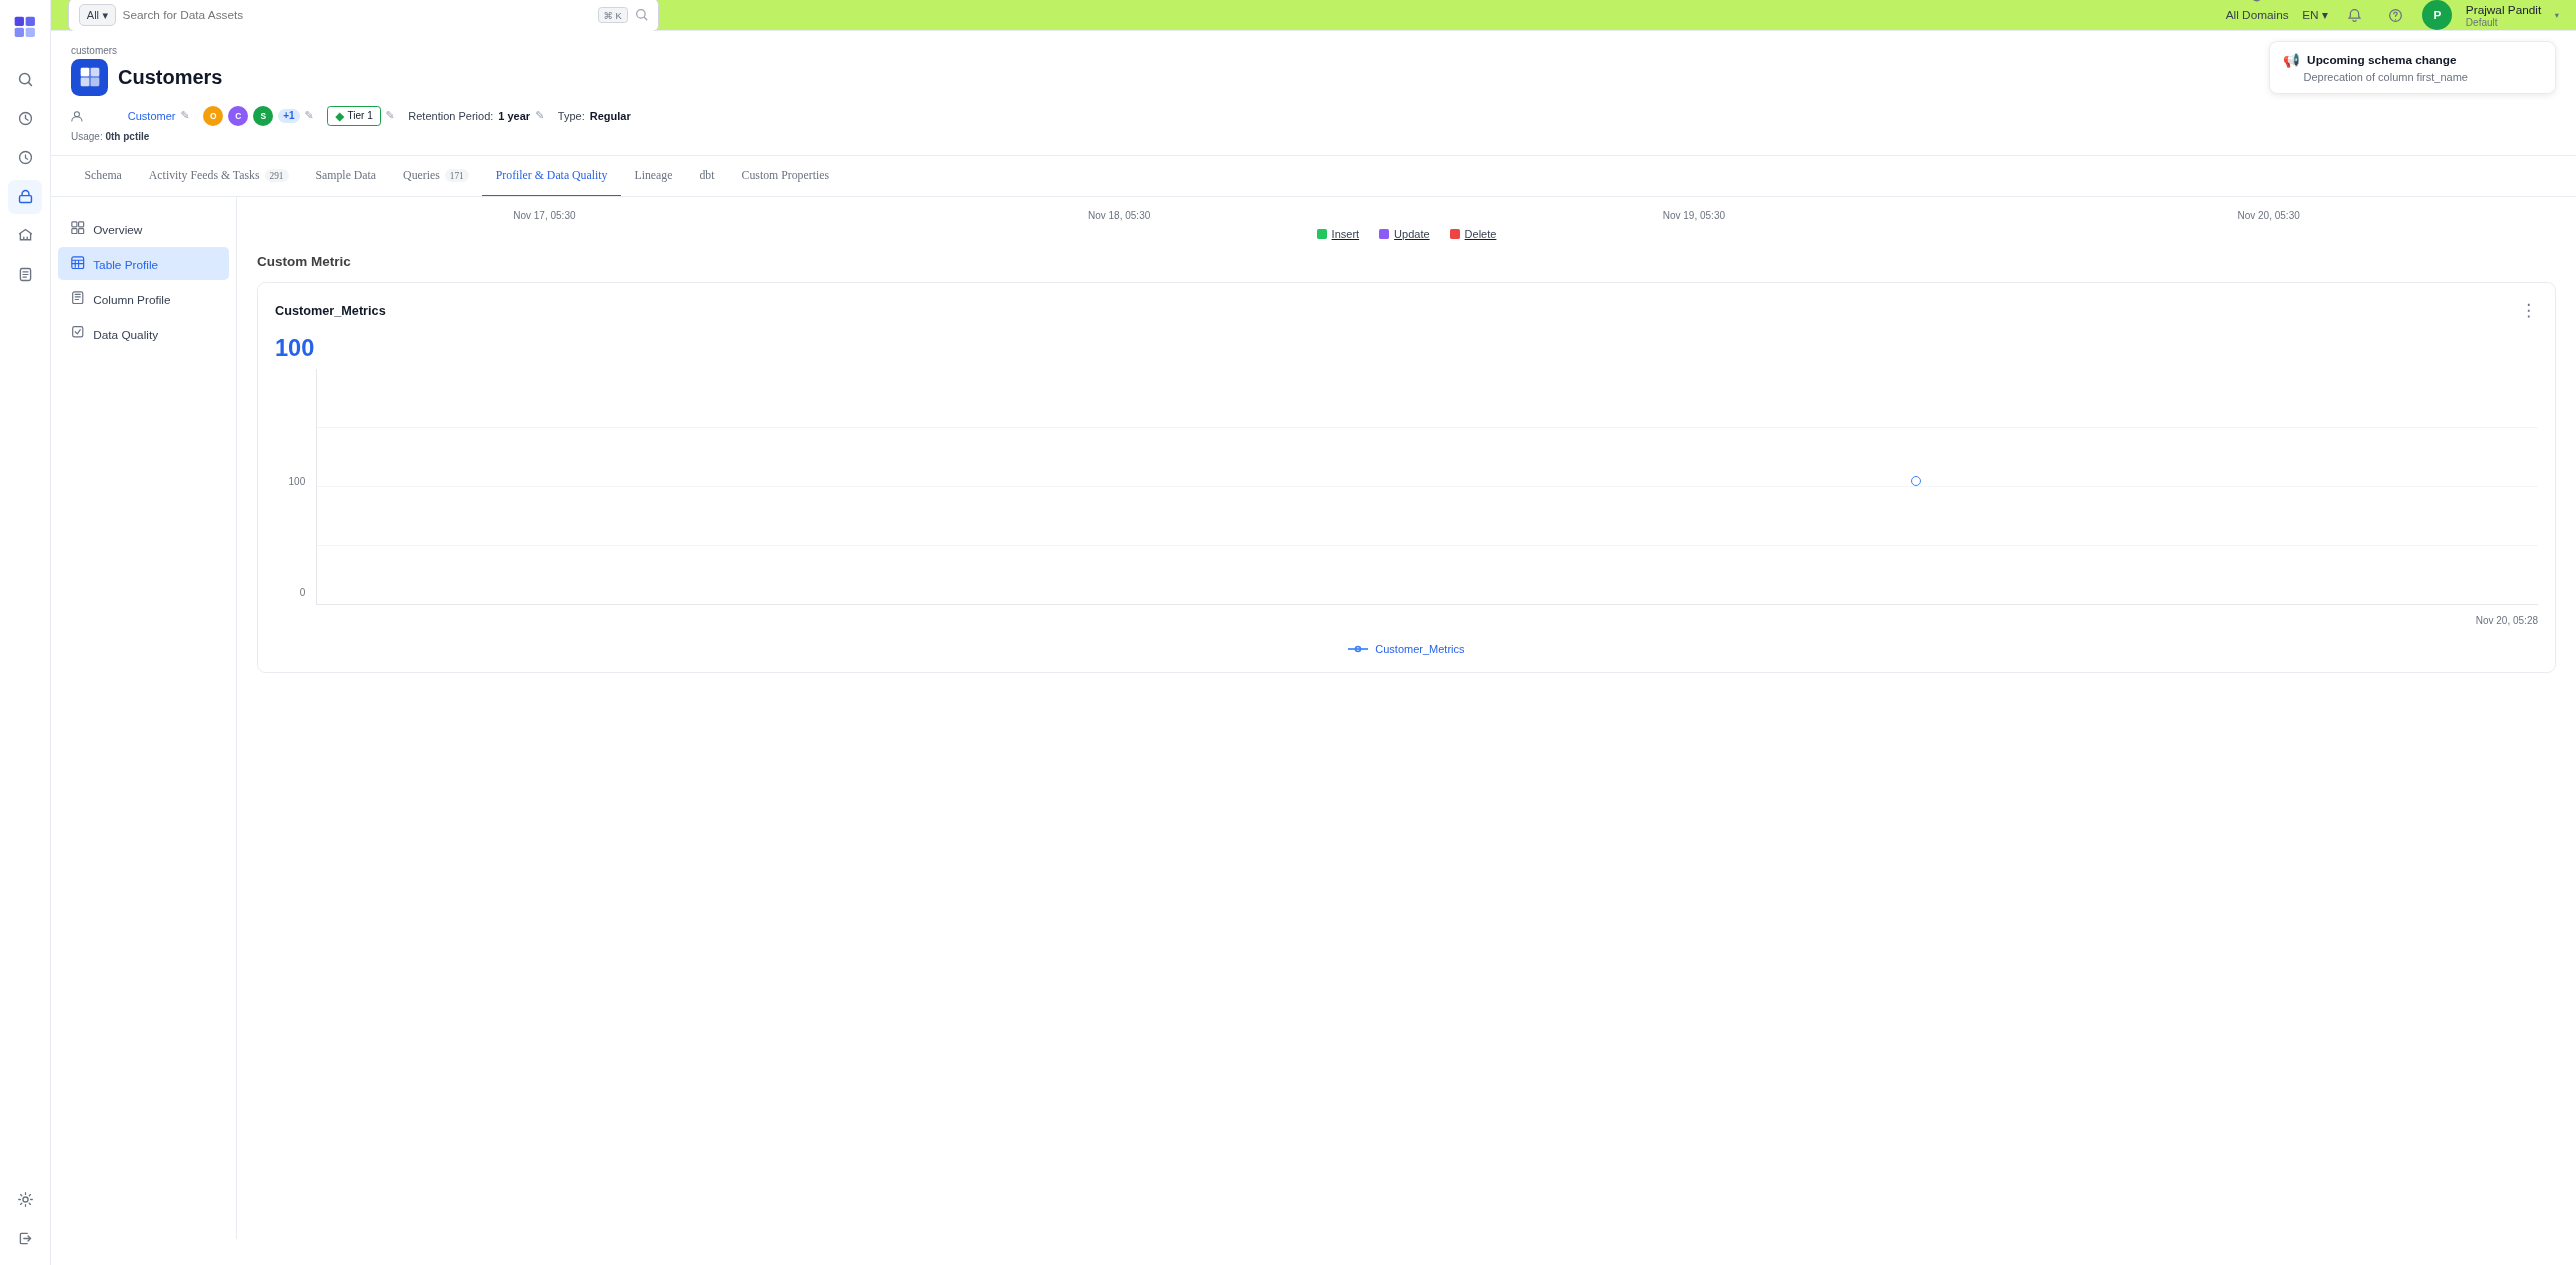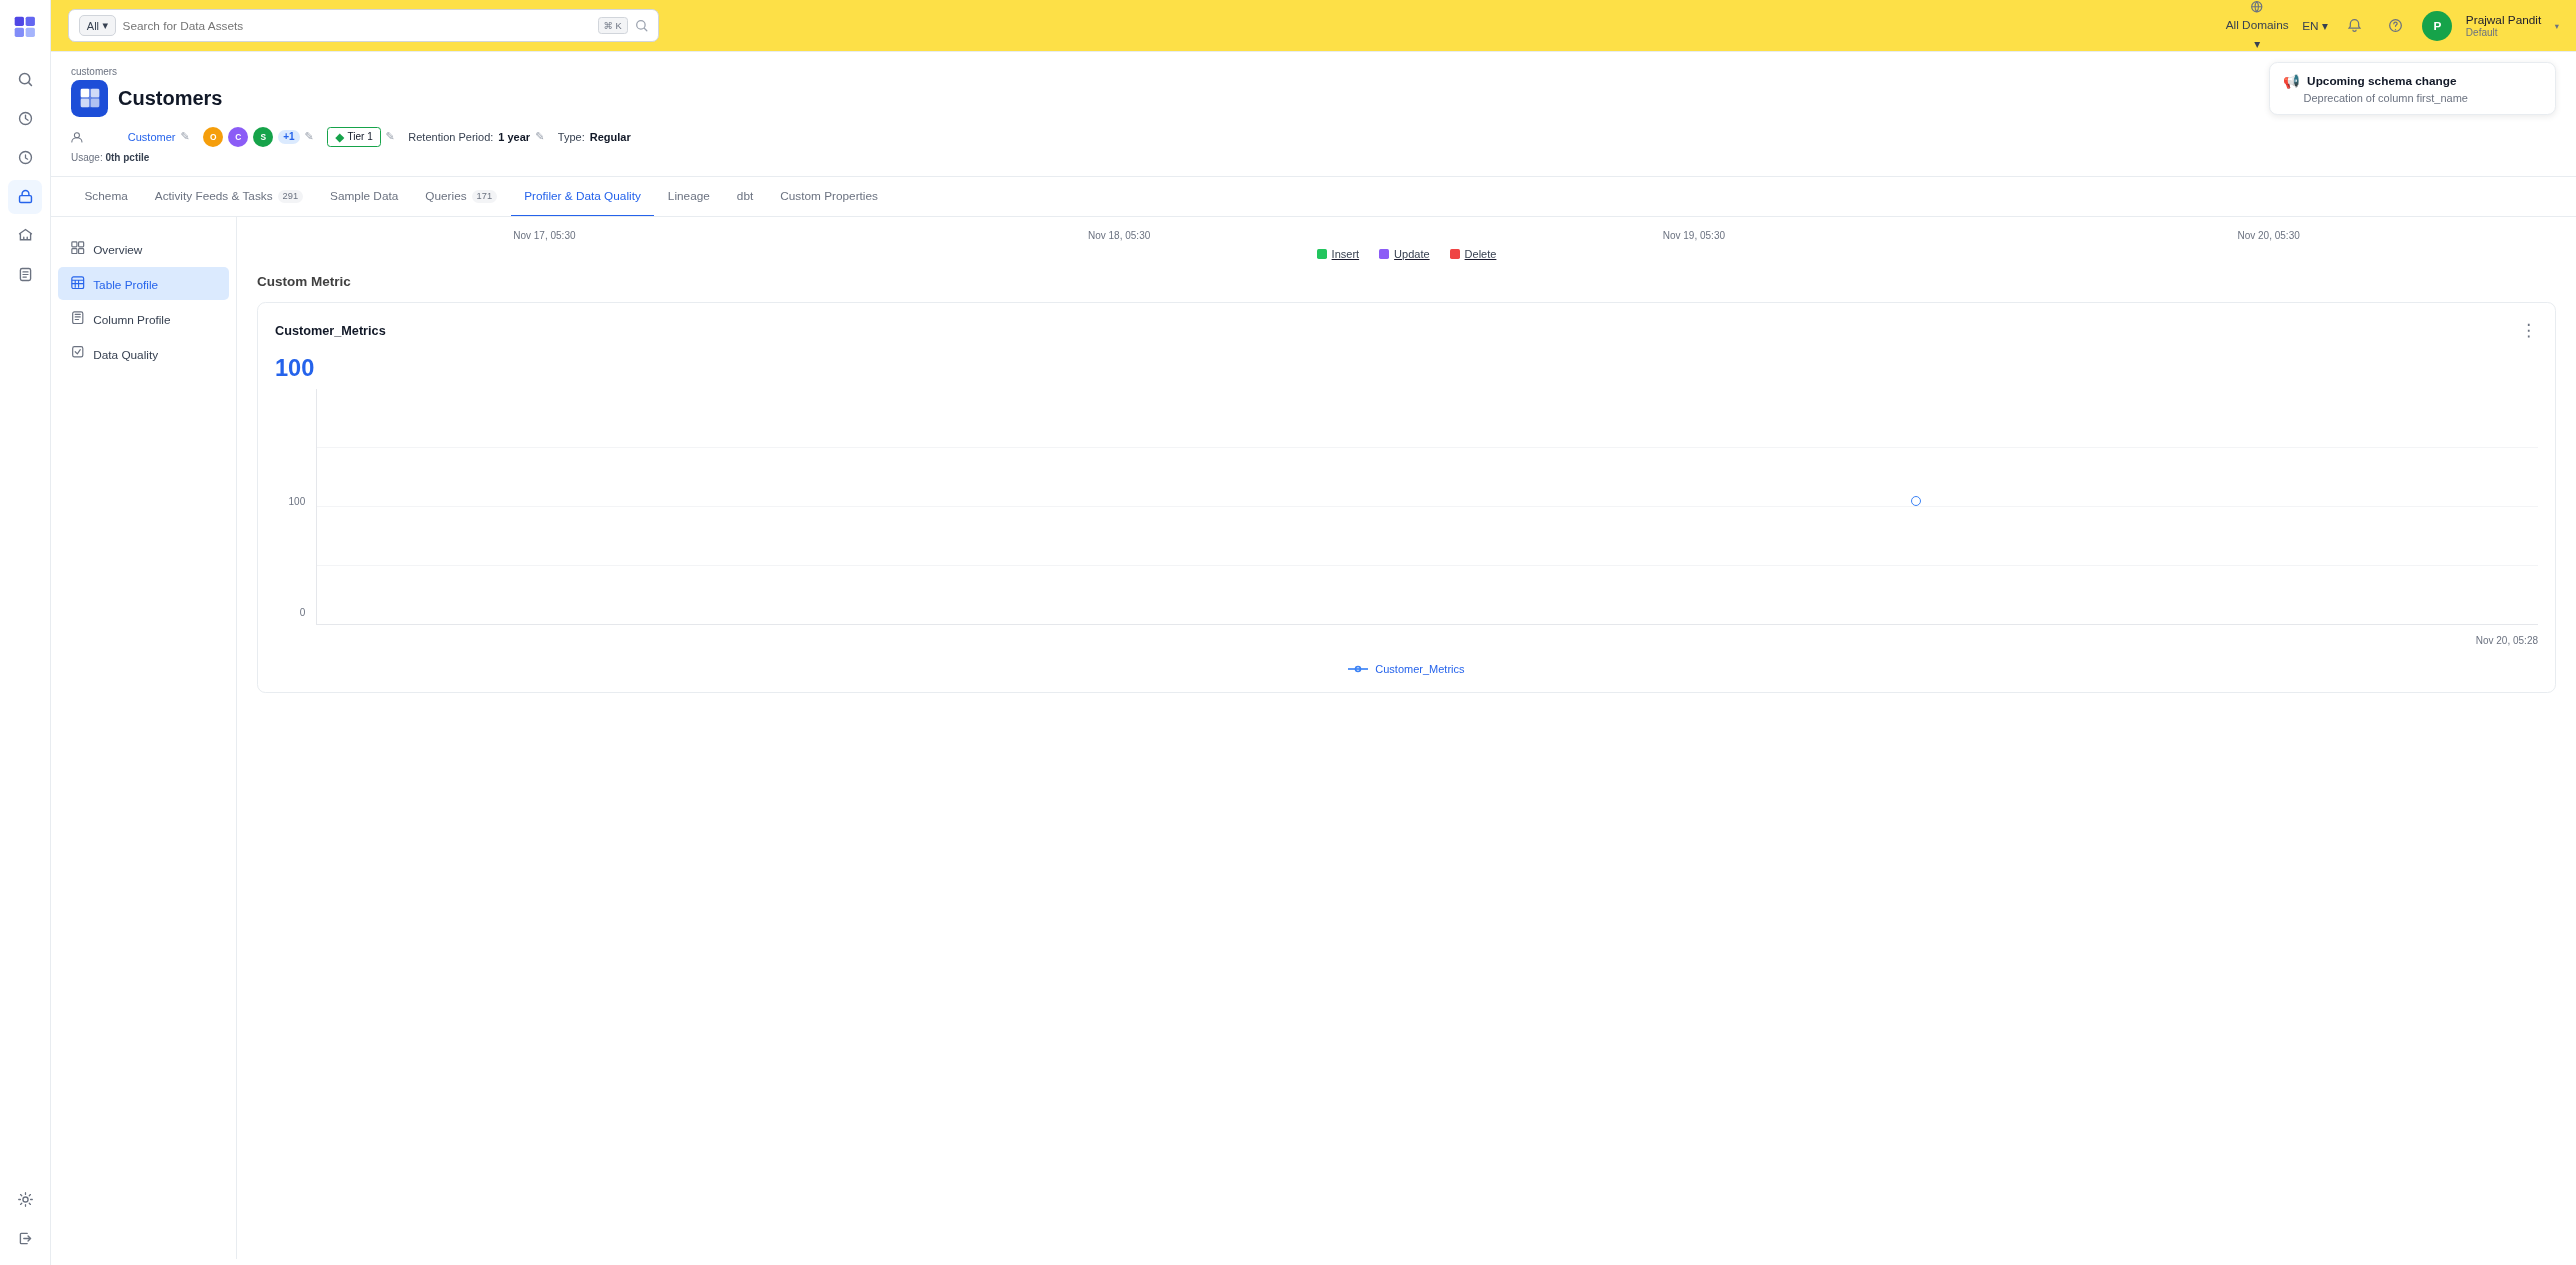--- a/index.html
+++ b/index.html
@@ -20,21 +20,21 @@
       border-radius: 6.8px; cursor: pointer; color: #6b7280; font-size: 15px;
     }
     .sidebar-icon.active { background: #eff6ff; color: #2563eb; }
     .sidebar-spacer { flex: 1; }
 
     
     .main-content { flex: 1; display: flex; flex-direction: column; overflow: hidden; }
 
     
     .top-nav {
-      height: 52px; background: #fde047; border-bottom: 0.8px solid #e8ecf0;
+      height: 31px; background: #bef264; border-bottom: 0.8px solid #e8ecf0;
       display: flex; align-items: center; padding: 0 17px; gap: 10px; flex-shrink: 0;
     }
     .search-bar {
       display: flex; align-items: center; border: 0.8px solid #d1d5db; border-radius: 6.8px;
       padding: 5px 10px; gap: 6.8px; flex: 1; max-width: 591px; background: #fff;
     }
     .search-bar input { border: none; outline: none; flex: 1; font-size: 11.8px; color: #6b7280; background: transparent; }
     .search-shortcut { background: #f3f4f6; border: 0.8px solid #d1d5db; border-radius: 3.4px; padding: 1.7px 5px; font-size: 9.3px; color: #6b7280; }
     .nav-right { margin-left: auto; display: flex; align-items: center; gap: 13.5px; }
     .domain-selector { display: flex; align-items: center; gap: 5px; cursor: pointer; font-size: 11.8px; color: #374151; flex-direction: column; }
@@ -93,21 +93,21 @@
     .announcement-title { font-weight: 600; font-size: 11.8px; color: #111827; }
     .announcement-body { font-size: 11px; color: #6b7280; padding-left: 20px; }
 
     
     .tabs-bar {
       display: flex; align-items: center; border-bottom: 0.8px solid #e8ecf0;
       padding: 0 20px; background: #fff; gap: 0;
     }
     .tab-item {
       padding: 11.8px 13.5px; font-size: 11.8px; color: #6b7280; cursor: pointer;
-      border-bottom: 1.7px solid transparent; white-space: nowrap; display: flex; align-items: center; gap: 5px;
+      border-bottom: 1.7px solid transparent; white-space: nowrap; display: flex; align-items: center; gap: 5px; font-family: Liberation Serif, serif;
     }
     .tab-item.active { color: #2563eb; border-bottom-color: #2563eb; font-weight: 500; }
     .tab-badge { background: #f3f4f6; color: #6b7280; border-radius: 8.4px; padding: 1.7px 5px; font-size: 9.3px; }
 
     
     .content-area { display: flex; height: calc(100vh - 47px - 135px - 41px); overflow: hidden; }
 
     
     .left-sidebar { width: 186px; border-right: 0.8px solid #e8ecf0; padding: 13.5px 0; flex-shrink: 0; overflow-y: auto; }
     .sidebar-nav-item {

